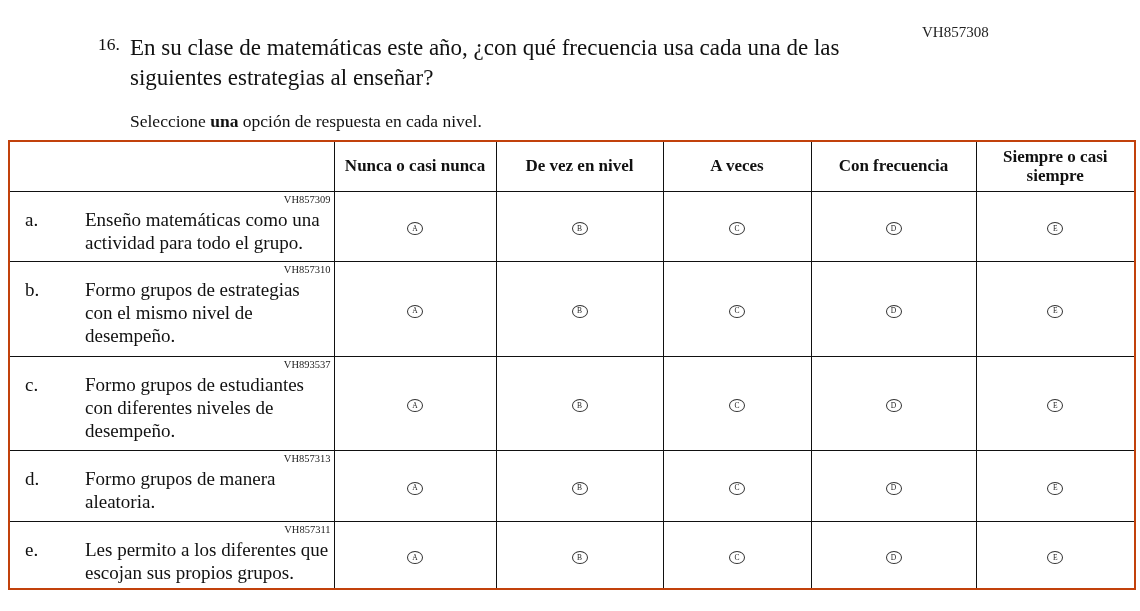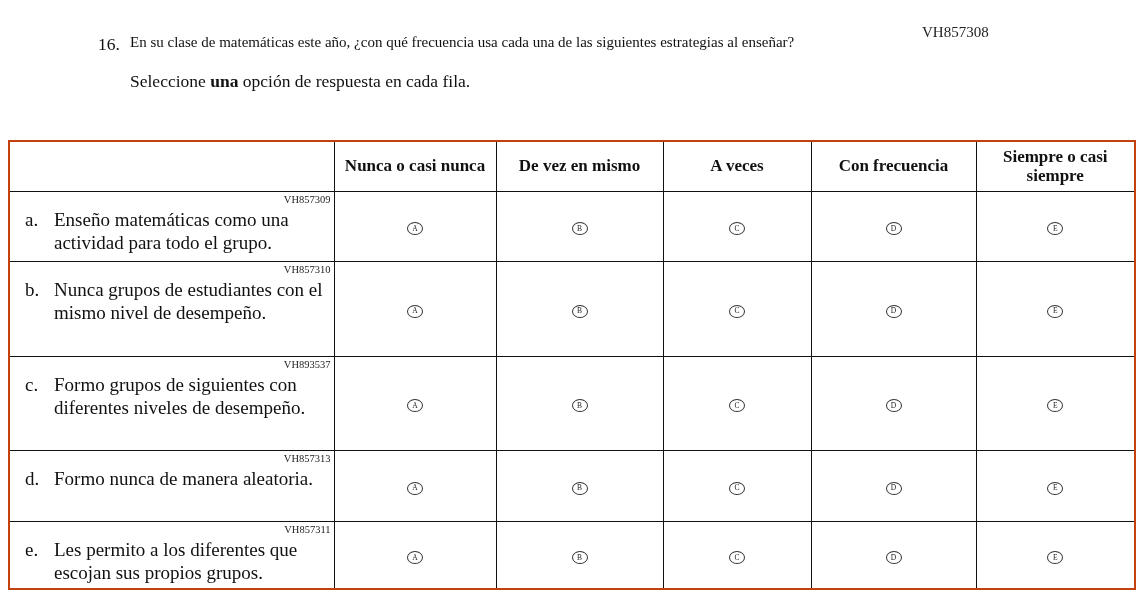--- a/index.html
+++ b/index.html
@@ -25,21 +25,21 @@
   }
   .q-number {
     font-weight: normal;
     font-size: 17.5px;
     width: 32px;
     flex-shrink: 0;
     line-height: 1.3;
   }
   .q-texts { flex: 1; }
   .q-text {
-    font-size: 15px;
+    font-size: 23px;
     line-height: 1.3;
     width: 768px;
   }
   .q-instruction {
     font-size: 17.5px;
     line-height: 1.3;
     margin-top: 17px;
   }
   .q-instruction b { font-weight: bold; text-align: right; }
 
@@ -75,21 +75,21 @@
     line-height: 1.1;
     color: #222;
   }
   .stmt {
     display: flex;
     padding: 3px 4px 4px 15px;
     font-size: 19px;
     line-height: 1.22;
   }
   .stmt-letter { width: 29px; flex-shrink: 0; }
-  .stmt-text { flex: 1; }
+  .stmt-text { flex: 1; margin-left: 31px; }
   td.opt-cell {
     text-align: center;
     vertical-align: middle;
   }
   .bubble {
     display: inline-flex;
     align-items: center;
     justify-content: center;
     width: 16px; height: 13px;
     border: 1px solid #333;
@@ -107,38 +107,38 @@
 </style>
 </head>
 <body>
 
 <div class="top-code">VH857308</div>
 
 <div class="question-block">
   <div class="q-number">16.</div>
   <div class="q-texts">
     <div class="q-text">En su clase de matemáticas este año, ¿con qué frecuencia usa cada una de las siguientes estrategias al enseñar?</div>
-    <div class="q-instruction"><span>Seleccione </span><b>una</b><span> opción de respuesta en cada fila.</span></div>
+    <div class="q-instruction"><span>Seleccione </span><b>una</b><span> opción de respuesta en cada nivel.</span></div>
   </div>
 </div>
 
 <table class="matrix">
   <colgroup>
     <col style="width:325px">
       <col style="width:162px">
       <col style="width:167px">
       <col style="width:148px">
       <col style="width:165px">
       <col style="width:159px">
   </colgroup>
   <thead>
     <tr>
       <th></th>
       <th>Nunca o casi nunca</th>
-      <th>De vez en mismo</th>
+      <th>De vez en nivel</th>
       <th>A veces</th>
       <th>Con frecuencia</th>
       <th>Siempre o casi siempre</th>
     </tr>
   </thead>
   <tbody>
     <tr class="row-a">
       <td class="stmt-cell">
         <div class="item-code">VH857309</div>
         <div class="stmt">
@@ -150,49 +150,49 @@
       <td class="opt-cell"><span class="bubble">B</span></td>
       <td class="opt-cell"><span class="bubble">C</span></td>
       <td class="opt-cell"><span class="bubble">D</span></td>
       <td class="opt-cell"><span class="bubble">E</span></td>
     </tr>
     <tr class="row-b">
       <td class="stmt-cell">
         <div class="item-code">VH857310</div>
         <div class="stmt">
           <span class="stmt-letter">b.</span>
-          <span class="stmt-text">Nunca grupos de estudiantes con el mismo nivel de desempeño.</span>
+          <span class="stmt-text">Formo grupos de estrategias con el mismo nivel de desempeño.</span>
         </div>
       </td>
       <td class="opt-cell"><span class="bubble">A</span></td>
       <td class="opt-cell"><span class="bubble">B</span></td>
       <td class="opt-cell"><span class="bubble">C</span></td>
       <td class="opt-cell"><span class="bubble">D</span></td>
       <td class="opt-cell"><span class="bubble">E</span></td>
     </tr>
     <tr class="row-c">
       <td class="stmt-cell">
         <div class="item-code">VH893537</div>
         <div class="stmt">
           <span class="stmt-letter">c.</span>
-          <span class="stmt-text">Formo grupos de siguientes con diferentes niveles de desempeño.</span>
+          <span class="stmt-text">Formo grupos de estudiantes con diferentes niveles de desempeño.</span>
         </div>
       </td>
       <td class="opt-cell"><span class="bubble">A</span></td>
       <td class="opt-cell"><span class="bubble">B</span></td>
       <td class="opt-cell"><span class="bubble">C</span></td>
       <td class="opt-cell"><span class="bubble">D</span></td>
       <td class="opt-cell"><span class="bubble">E</span></td>
     </tr>
     <tr class="row-d">
       <td class="stmt-cell">
         <div class="item-code">VH857313</div>
         <div class="stmt">
           <span class="stmt-letter">d.</span>
-          <span class="stmt-text">Formo nunca de manera aleatoria.</span>
+          <span class="stmt-text">Formo grupos de manera aleatoria.</span>
         </div>
       </td>
       <td class="opt-cell"><span class="bubble">A</span></td>
       <td class="opt-cell"><span class="bubble">B</span></td>
       <td class="opt-cell"><span class="bubble">C</span></td>
       <td class="opt-cell"><span class="bubble">D</span></td>
       <td class="opt-cell"><span class="bubble">E</span></td>
     </tr>
     <tr class="row-e">
       <td class="stmt-cell">

